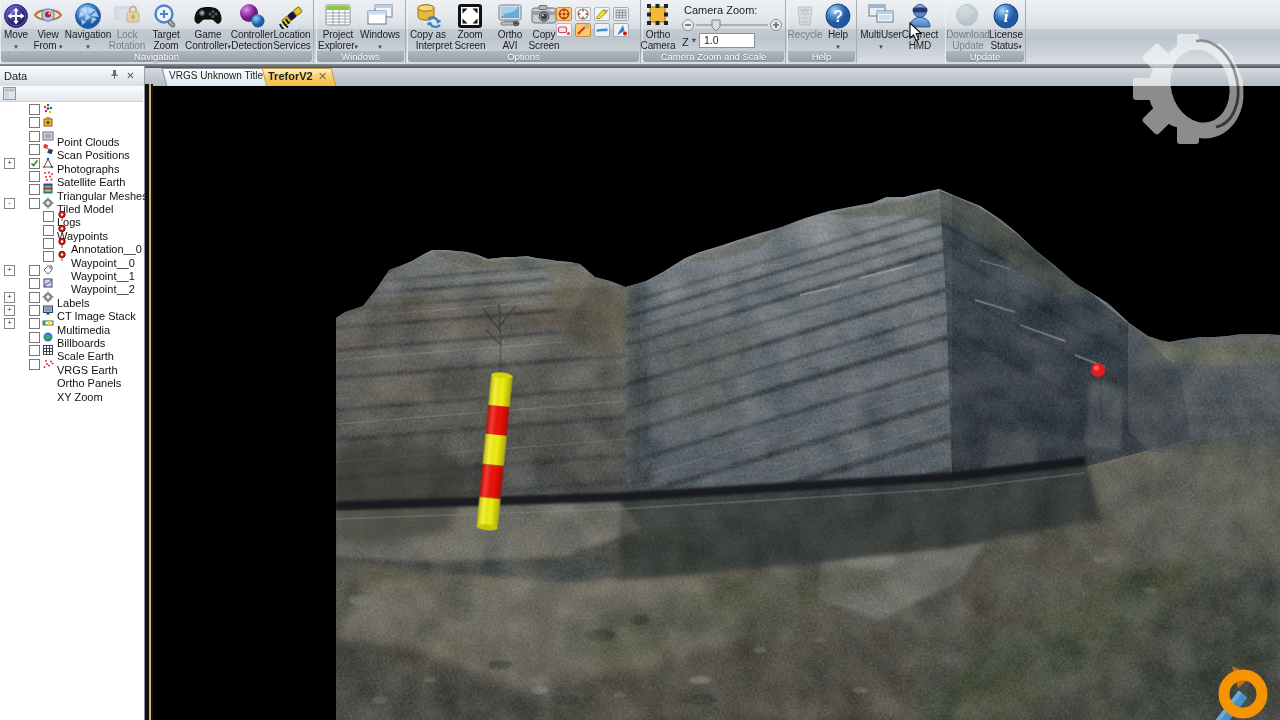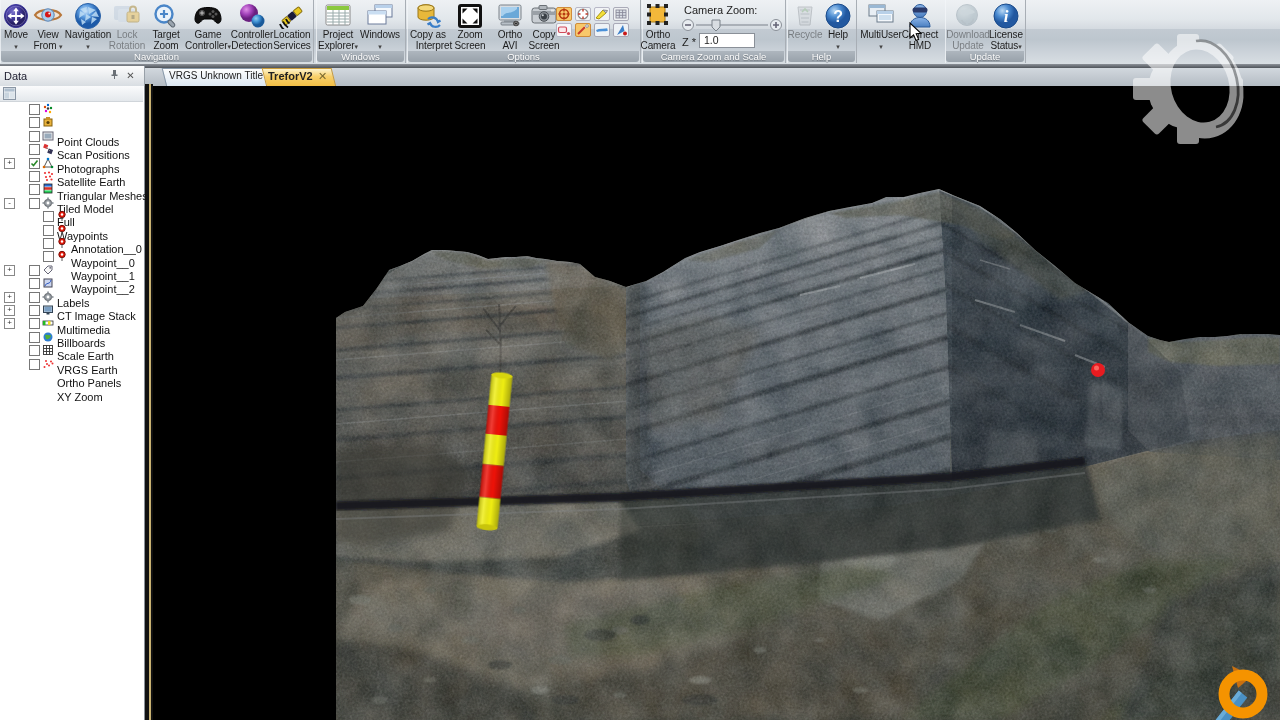--- a/index.html
+++ b/index.html
@@ -487,21 +487,21 @@
           <div class="lbl" style="left:57px">Tiled Model</div>
         </div>
 <div class="trow" style="top:80px">
           <div class="cb" style="left:29px"></div>
           <div style="position:absolute;left:42px;top:0"><svg width="12" height="12">
               <rect x="2" y="1" width="8" height="2.6" fill="#2a6fd6"></rect>
               <rect x="2" y="4.2" width="8" height="2.6" fill="#d6332a"></rect>
               <rect x="2" y="7.4" width="8" height="2.6" fill="#2ad65e"></rect>
               <rect x="2" y="1" width="8" height="9" fill="none" stroke="#222" stroke-width="0.8"></rect>
             </svg></div>
-          <div class="lbl" style="left:57px">Full</div>
+          <div class="lbl" style="left:57px">Logs</div>
         </div>
 <div class="trow" style="top:94px">
           <div class="pm" style="left:4px">-</div>
           <div class="cb" style="left:29px"></div>
           <div style="position:absolute;left:42px;top:0"><svg width="12" height="12">
               <circle cx="6" cy="6" r="3.6" fill="#9aa0a6" stroke="#5a5f64"></circle>
               <circle cx="6" cy="6" r="1.4" fill="#fff"></circle>
               <rect x="5" y="0.5" width="2" height="2" fill="#9aa0a6"></rect>
               <rect x="5" y="9.5" width="2" height="2" fill="#9aa0a6"></rect>
               <rect x="0.5" y="5" width="2" height="2" fill="#9aa0a6"></rect>

